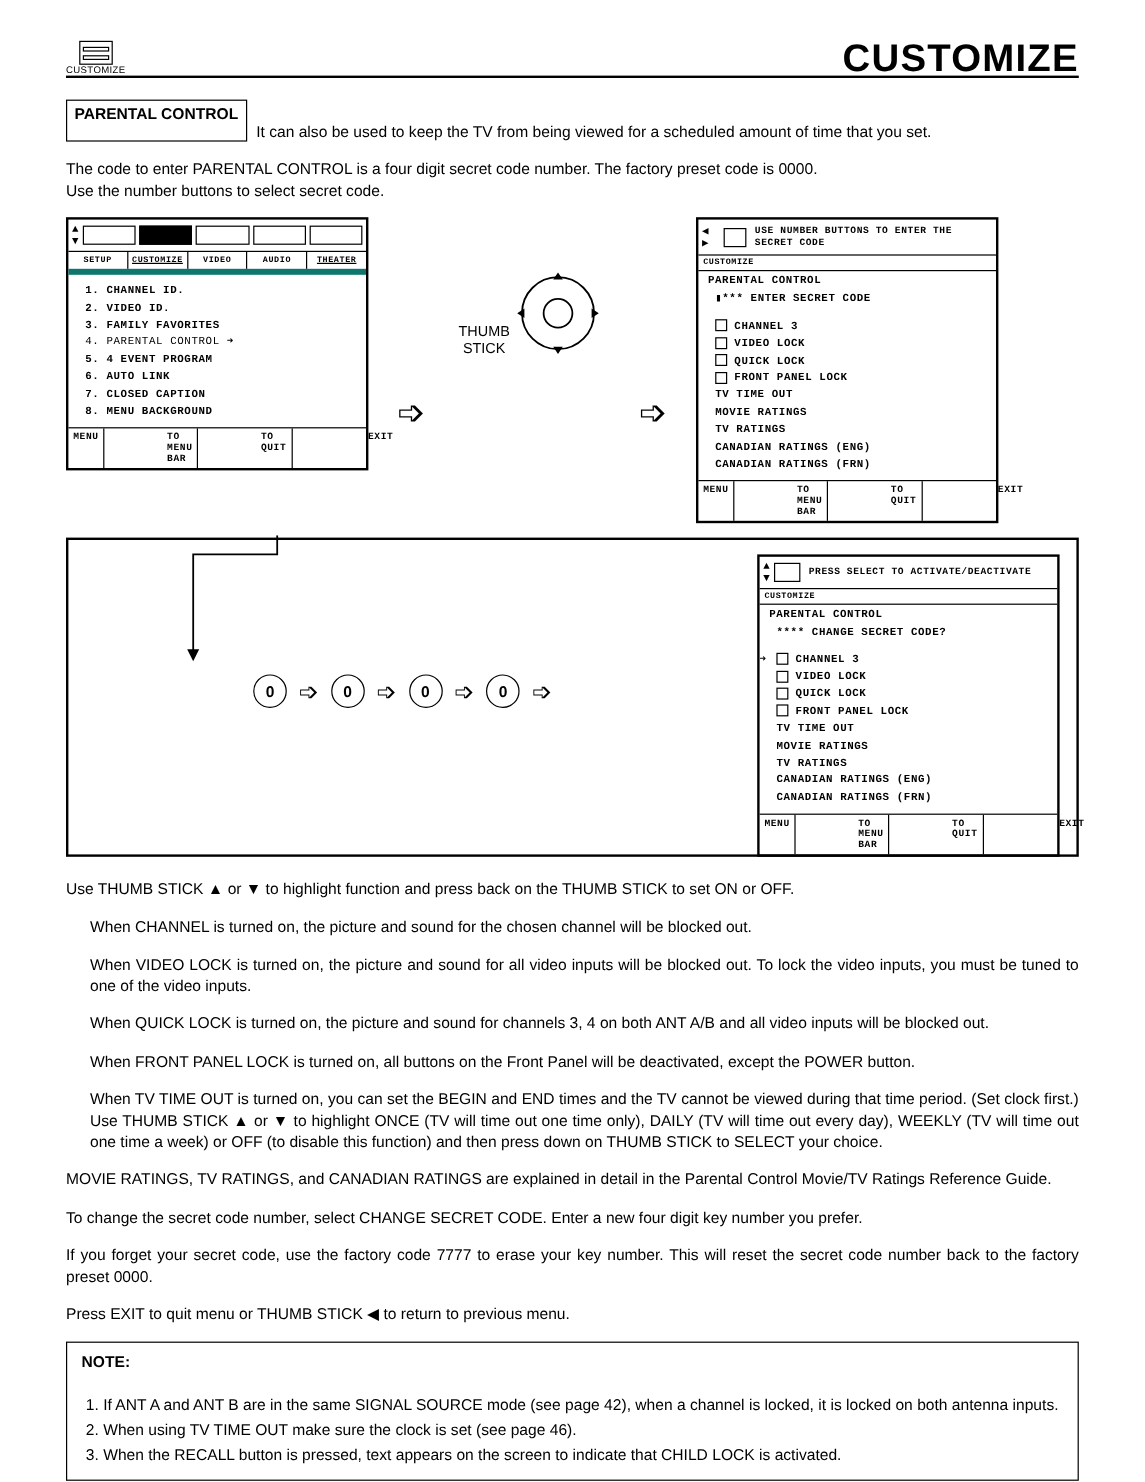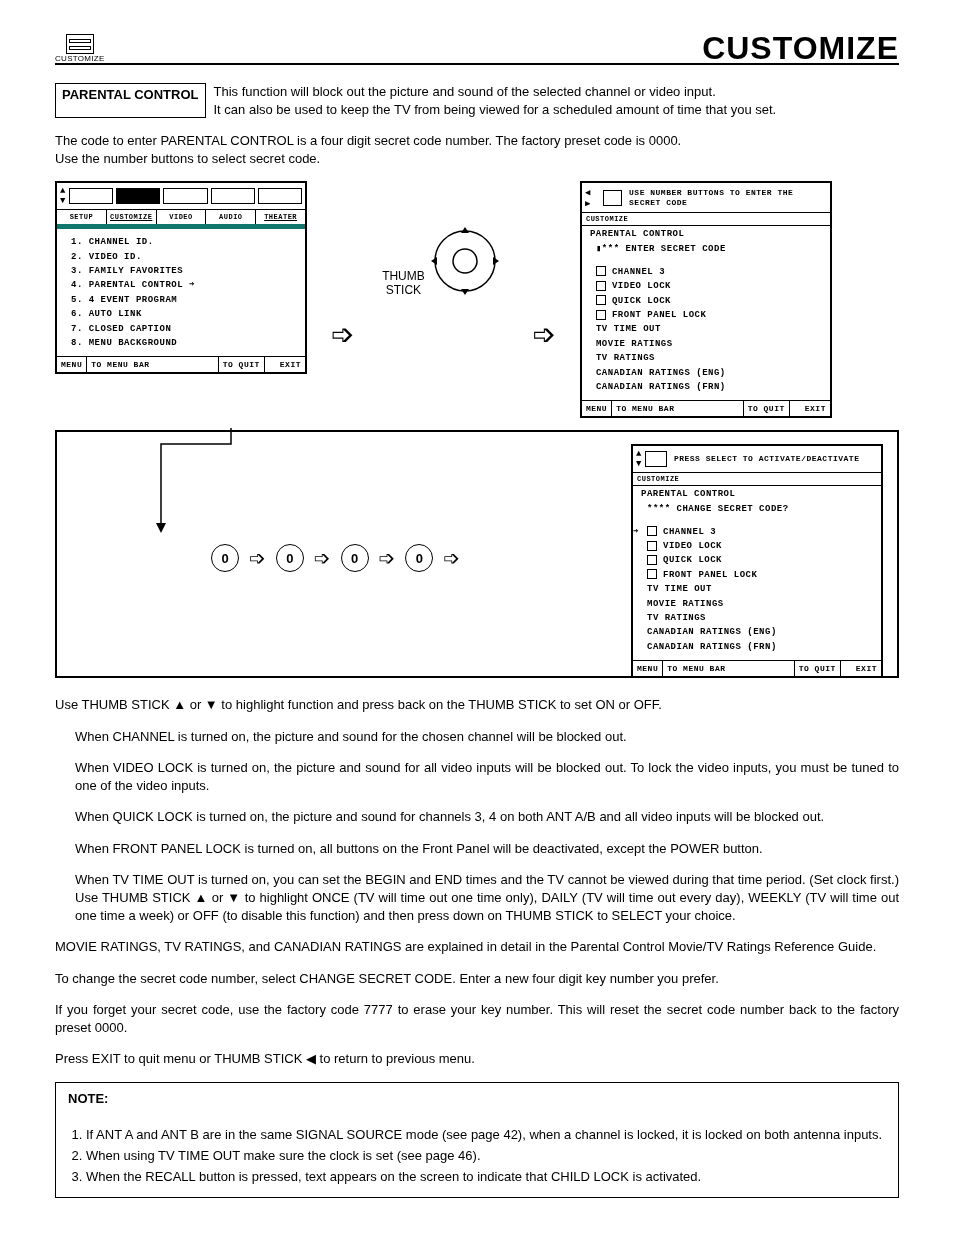--- a/index.html
+++ b/index.html
@@ -74,23 +74,23 @@
     padding:3px;
     gap:3px;
     align-items:center;
   }
   .osd .tabs { display:flex; border-bottom:5px solid #0f766e;}
   .osd .tab {
     flex:1; text-align:center; font-size:7px; padding:3px 0; border-right:1px solid #000; position:relative;
   }
   .osd .tab:last-child{border-right:none;text-decoration:underline;}
   .osd .body { padding:6px 8px 6px 14px; line-height:1.6;}
-  .osd .body .sel { font-weight:bold;}
+  .osd .body .sel { font-weight:normal;}
   .osd .foot {
-    display:flex; border-top:1.5px solid #000;
+    display:flex; border-top:1.5px solid #000;gap:48px;
   }
   .osd .foot div {
     padding:3px 4px; font-size:8px; border-right:1px solid #000;
   }
   .osd .foot div:last-child{border-right:none;margin-left:11px;}
   .osd .foot .f1{font-weight:bold;}
   .osd .hint{ font-size:8px; padding:2px 4px; line-height:1.2;}
   .osd .subhead{ padding:3px 8px; font-weight:bold;}
   .thumb{
     display:flex; flex-direction:row; align-items:flex-end; justify-content:center; width:130px; padding-top:40px;
@@ -134,21 +134,21 @@
         <div></div>
       </div>
     <span>CUSTOMIZE</span>
   </div>
   <div class="page-title">CUSTOMIZE</div>
 </div>
 
 <div class="intro-row">
   <span class="boxed-label">PARENTAL CONTROL</span>
   <div class="intro-text">
-    <span>This function will block out the picture and sound of the selected channel or video input.</span><br>
+    <br>
     <span>It can also be used to keep the TV from being viewed for a scheduled amount of time that you set.</span>
   </div>
 </div>
 
 <p>
   <span>The code to enter PARENTAL CONTROL is a four digit secret code number.  The factory preset code is 0000.</span><br>
   <span>Use the number buttons to select secret code.</span>
 </p>
 
 <div class="diagram-area">

